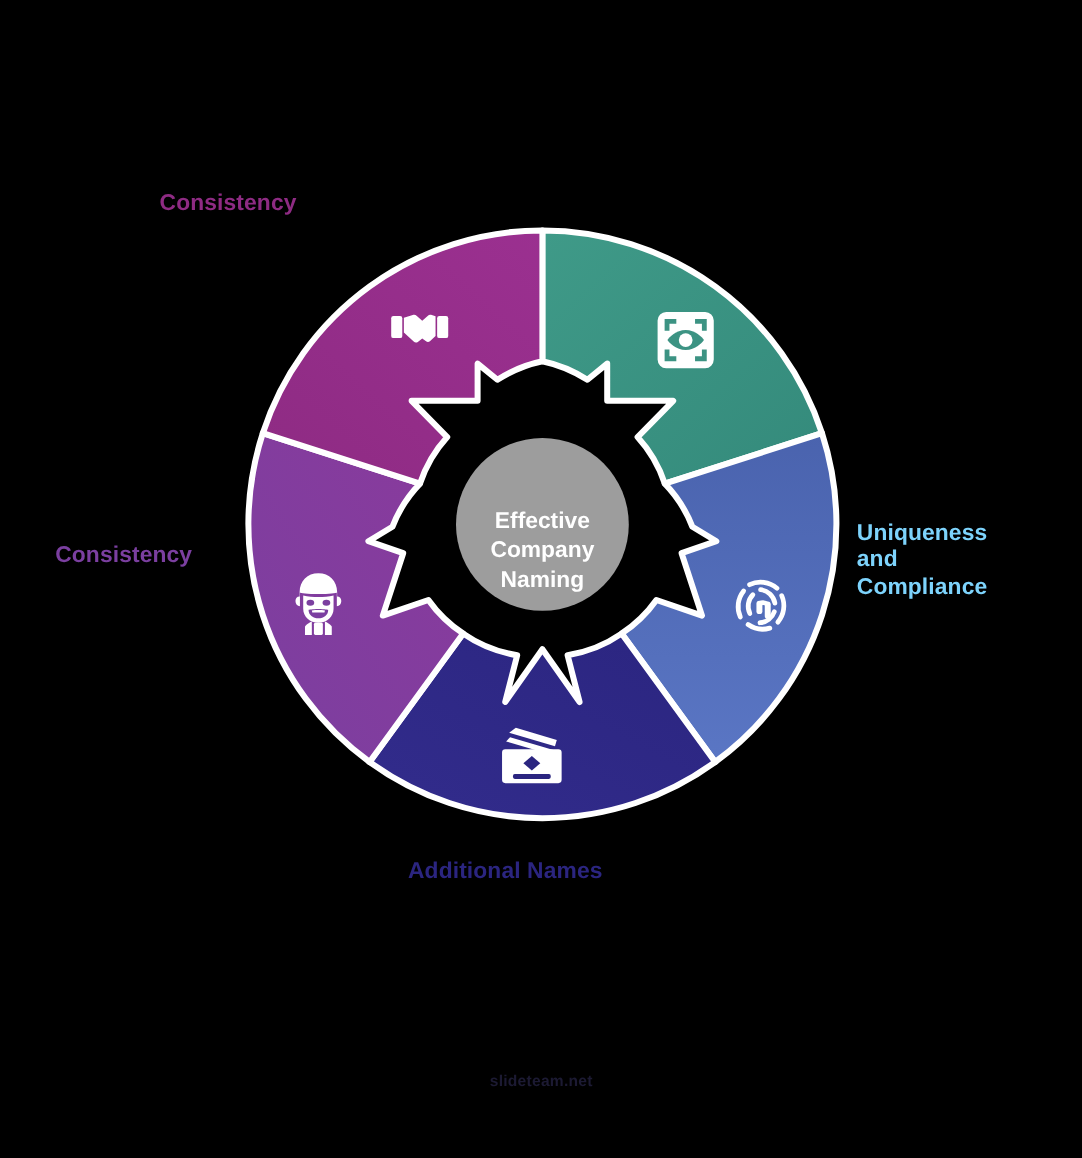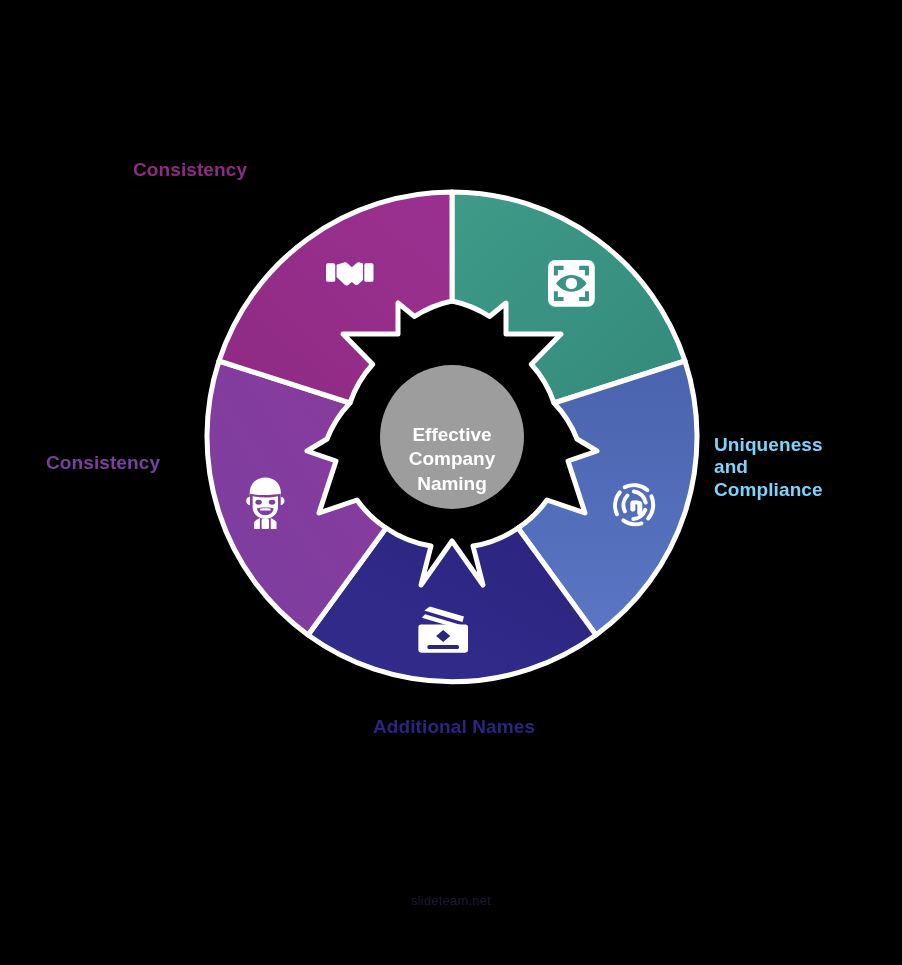--- a/index.html
+++ b/index.html
@@ -54,21 +54,21 @@
     color: #7dd3fc;
     text-align: left;
   }
   #label-consistency {
     left: 46px;
     top: 452px;
     color: #7B3FA0;
     text-align: left;
   }
   #label-additional {
-    left: 373px;
+    left: 340px;
     top: 716px;
     color: #2B2580;
     text-align: left;
   }
   #center-text {
     position: absolute;
     left: 372px;
     top: 400px;
     width: 160px;
     text-align: center;
@@ -80,21 +80,21 @@
     margin-top: 23px;
   }
   #footer-credit {
     position: absolute;
     left: 0;
     top: 893px;
     width: 902px;
     text-align: center;
     color: #1c1a33;
     font-size: 13px;
-    font-weight: normal;
+    font-weight: bold;
     letter-spacing: 0.2px;
   }
 </style>
 </head>
 <body>
 
 <div id="stage">
 
   <svg id="diagram" viewBox="0 0 902 965">
     <defs>

